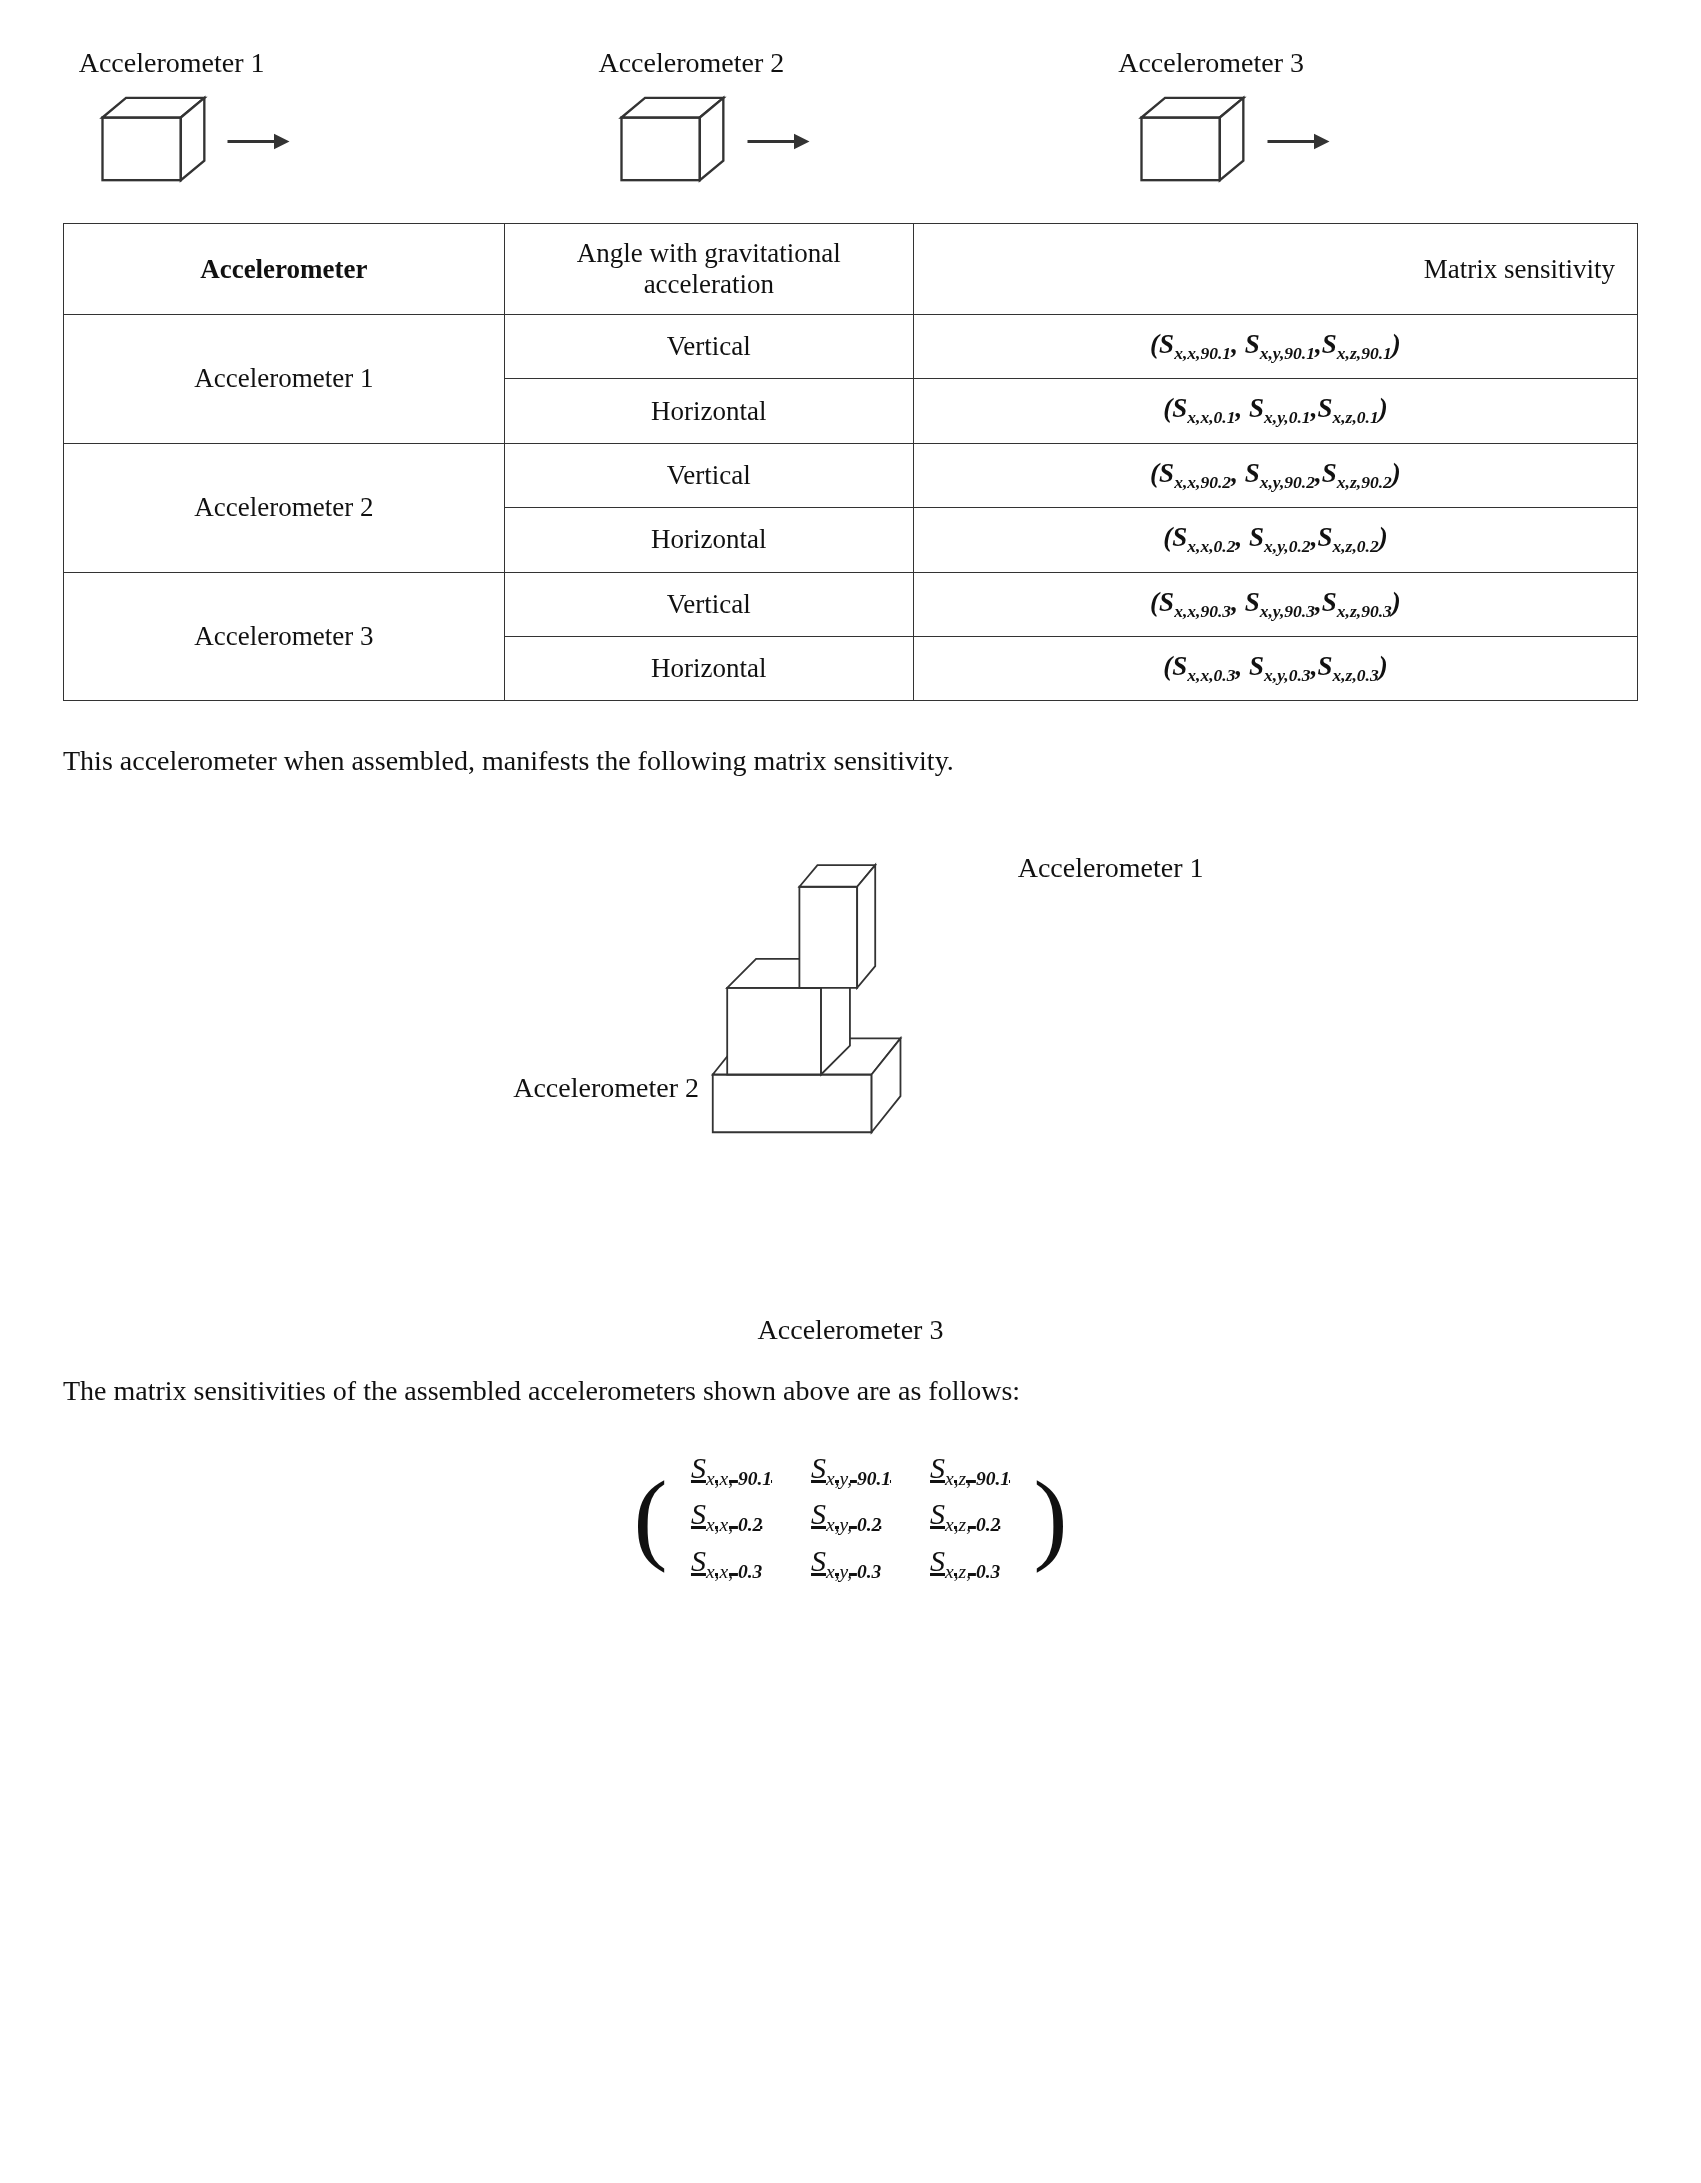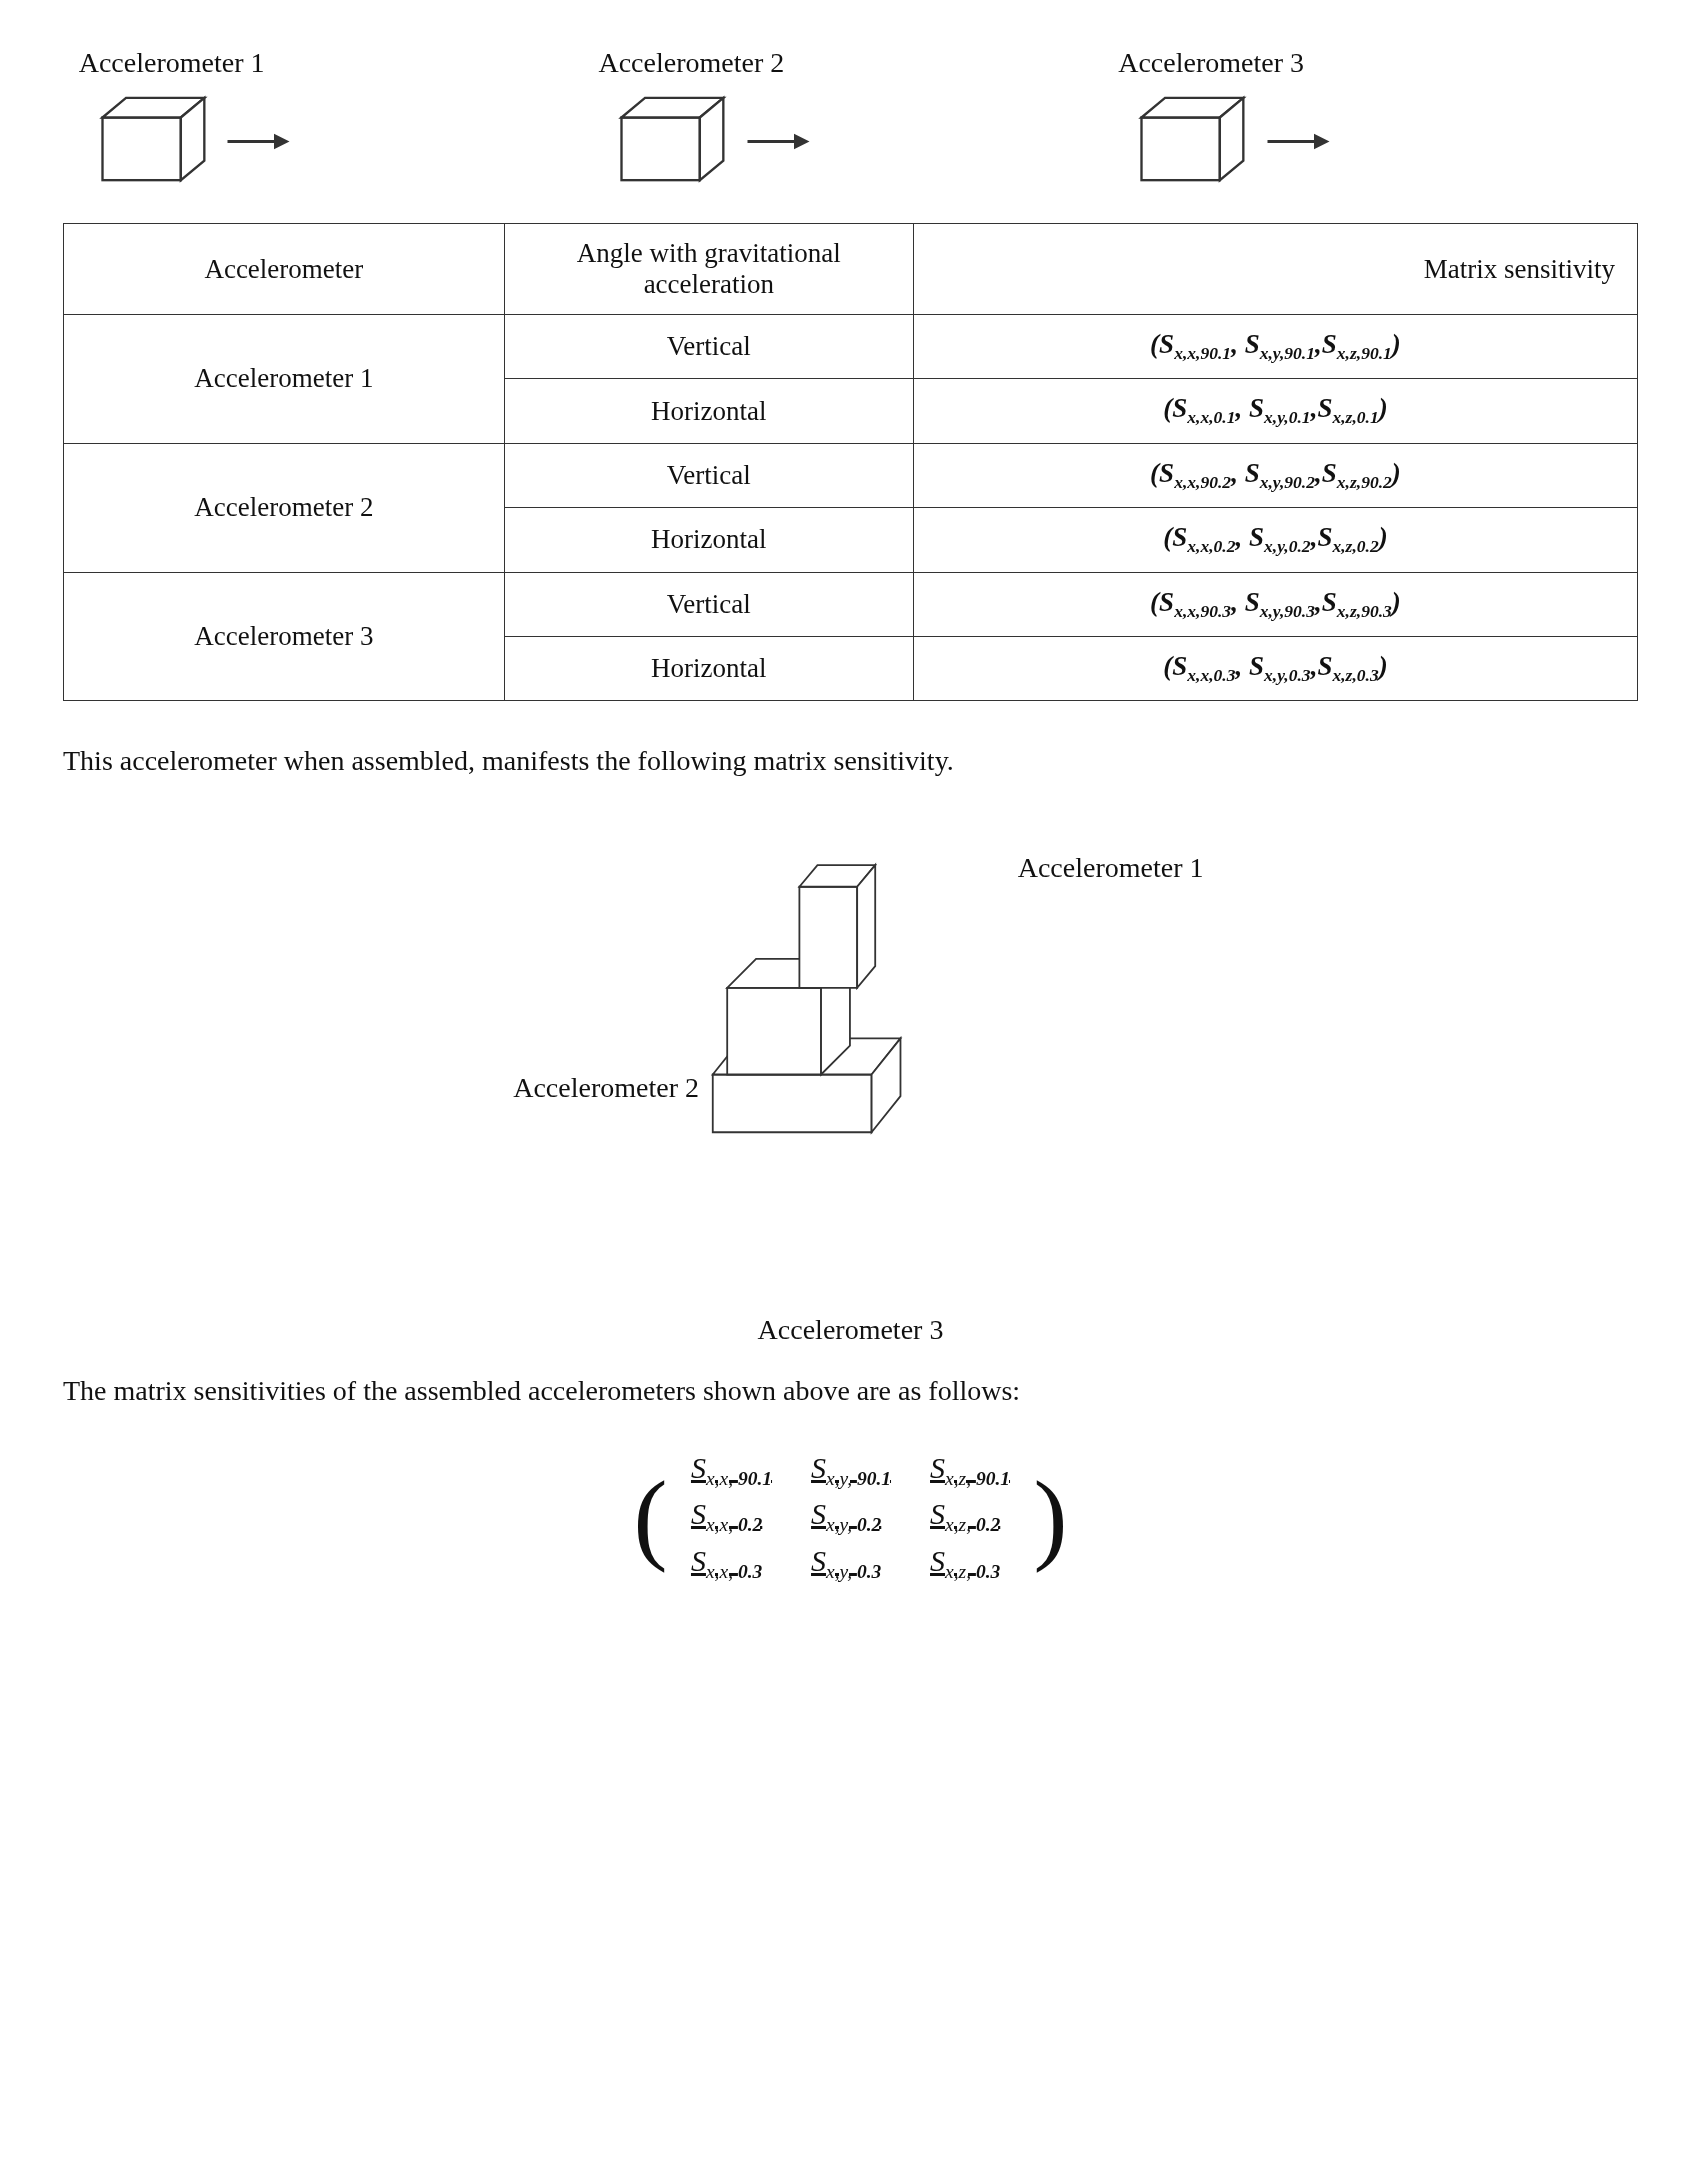--- a/index.html
+++ b/index.html
@@ -57,21 +57,21 @@
     table th, table td {
       border: 1.6px solid #333;
       padding: 14px 22px;
       text-align: center;
       vertical-align: middle;
     }
     table th {
       font-weight: normal;
       background: #fff;
     }
-    .col-accel { width: 28%; }
+    .col-accel { width: 28%; font-weight: bold; }
     .col-angle { width: 26%; }
     .col-matrix { width: 46%; text-align: right; }
 
     .row-header th {
       font-size: 27px;
     }
 
     
     sub { font-size: 0.65em; }
 

